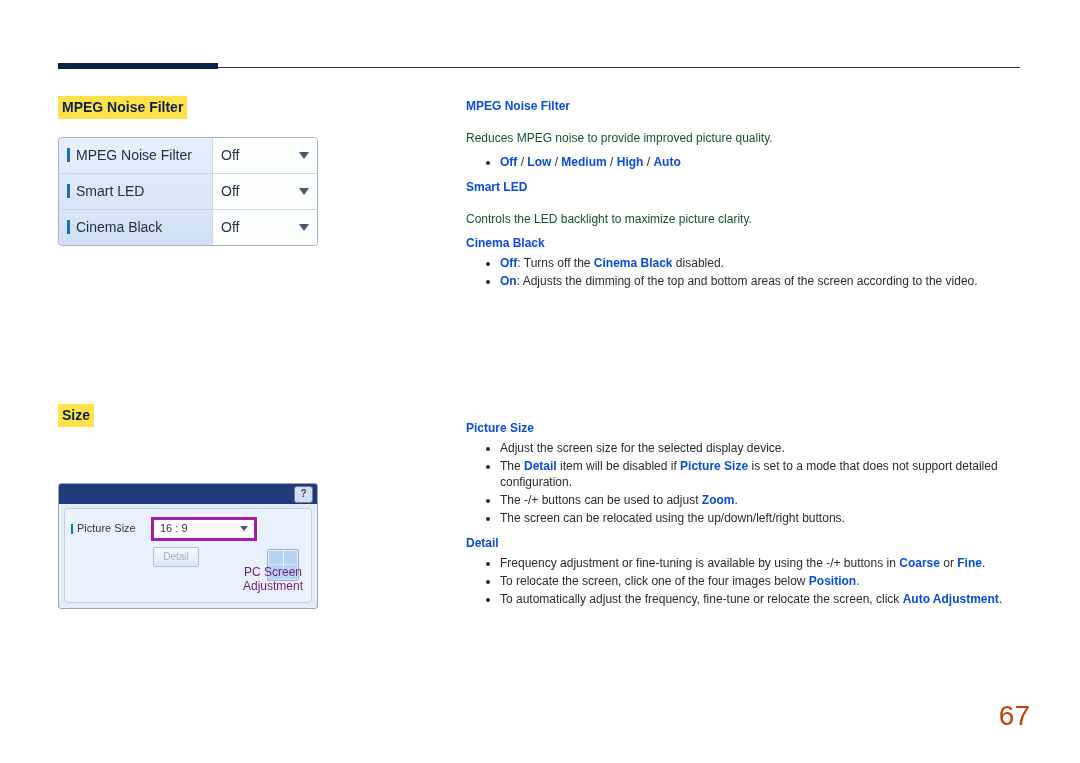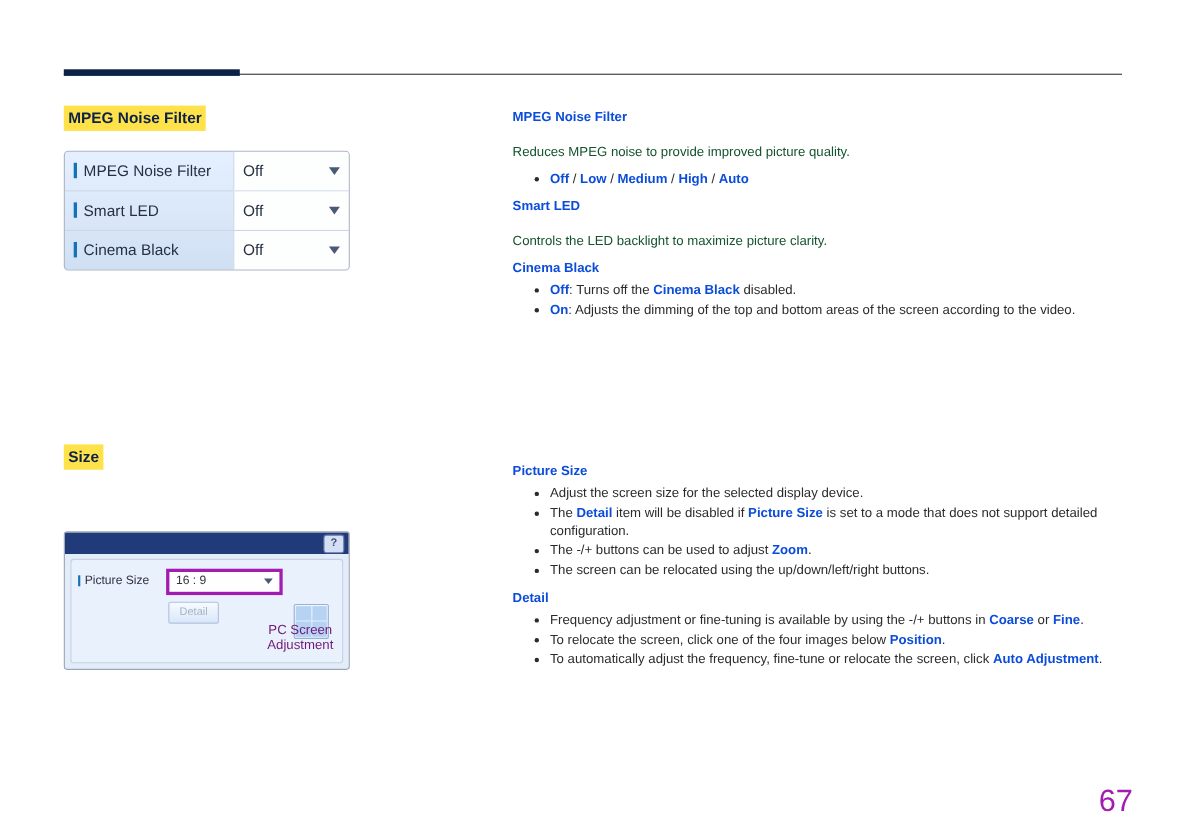--- a/index.html
+++ b/index.html
@@ -28,21 +28,21 @@
   .ss2-detail{margin:4px 0 0 88px;width:44px;height:18px;background:linear-gradient(#f6fbff,#d9e7f8);border:1px solid #b0c1dd;border-radius:2px;font-size:10px;color:#a7b2c8;text-align:center;line-height:18px}
   .ss2-icon{position:absolute;right:12px;top:40px;width:28px;height:28px;border:1px solid #9cb0d0;background:linear-gradient(#f0f6ff,#d4e3f8);border-radius:2px;display:grid;grid-template-columns:1fr 1fr;grid-template-rows:1fr 1fr;gap:1px;padding:1px}
   .ss2-icon div{background:#b7d3f4}
   .ss2-pc{position:absolute;right:8px;bottom:8px;color:#701a75;font-size:12px;text-align:center;line-height:1.2}
   .head-blue{color:#0b4cdb;font-weight:bold;font-size:12px;margin:0 0 4px 0}
   .para{margin:16px 0 8px 0;color:#14532d}
   ul.bul{margin:0 0 8px 0;padding-left:34px}
   ul.bul li{margin:2px 0;color:#2b2b2b}
   .blue-inline{color:#0b4cdb;font-weight:bold}
   .sep{color:#2b2b2b;font-weight:normal}
-  .pagenum{position:absolute;right:50px;bottom:16px;color:#a21caf;font-size:28px;font-weight:300}
+  .pagenum{position:absolute;right:50px;bottom:28px;color:#c2410c;font-size:28px;font-weight:300}
   .clear{clear:both}
 </style>
 </head>
 <body>
 
 <div class="rule"></div>
 <div class="rule-accent"></div>
 
 <div class="page">
 

